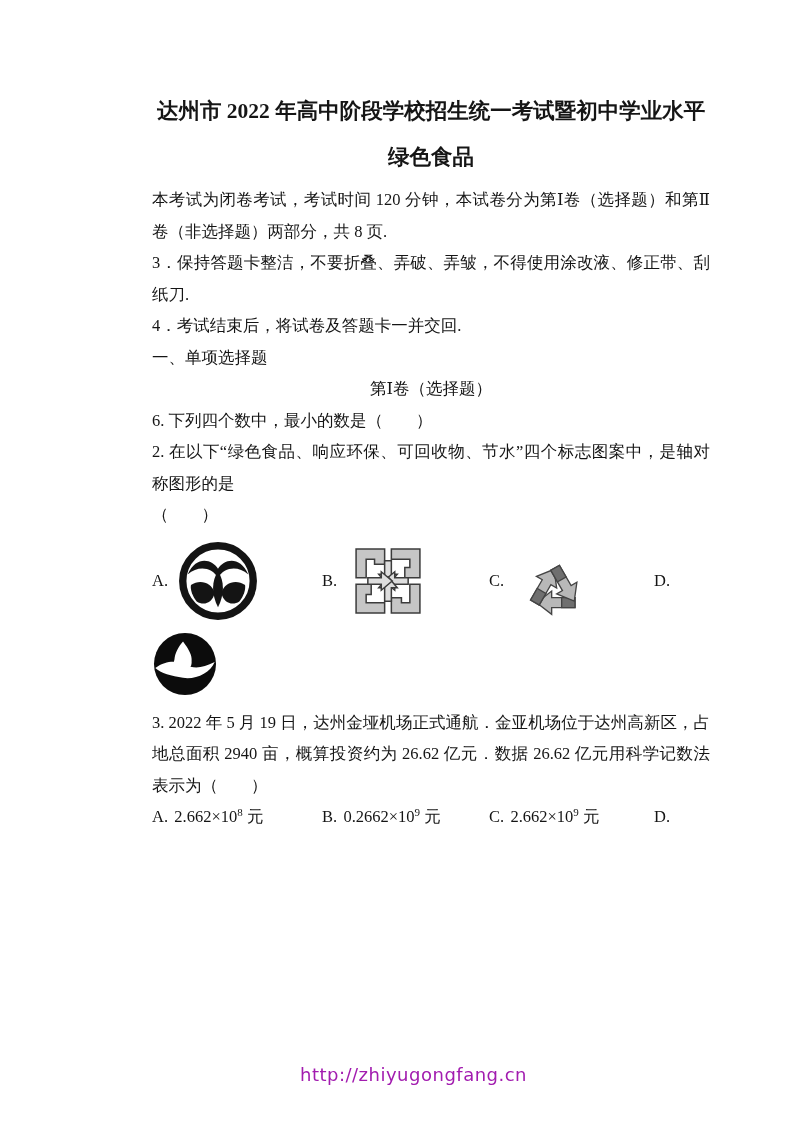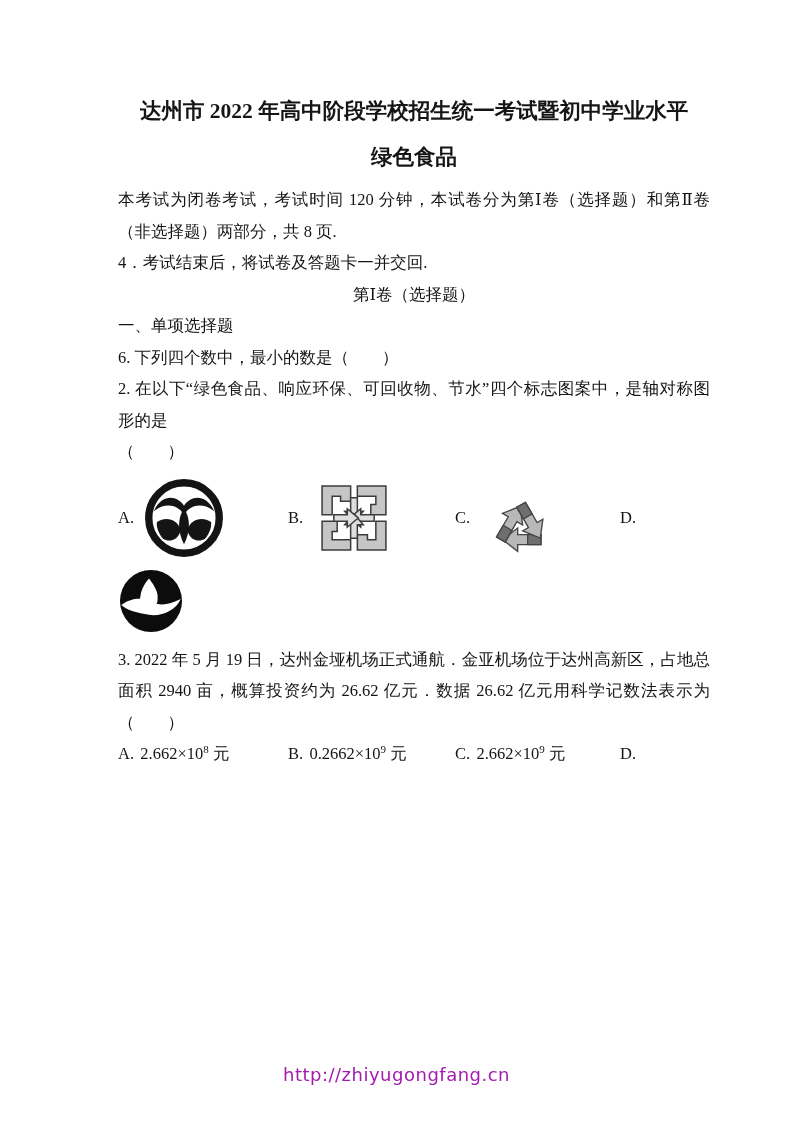--- a/index.html
+++ b/index.html
@@ -10,20 +10,21 @@
     overflow: hidden;
     font-family: "Liberation Serif", "DejaVu Serif", serif;
     color: #151515;
   }
   .page {
     position: absolute; inset: 0;
     box-sizing: border-box;
     padding: 88px 83px 0 118px;
     font-size: 16.5px;
     line-height: 31.5px;
+    margin-left: 34px;
   }
   .title {
     margin: 0 0 4px 0;
     font-size: 21.5px;
     font-weight: 700;
     line-height: 46px;
     text-align: center;
   }
   .title .tline { display: block; }
   .para { margin: 0; text-align: justify; }
@@ -65,24 +66,25 @@
 
 <div class="page">
 
   <h1 class="title">
     <span class="tline">达州市 2022 年高中阶段学校招生统一考试暨初中学业水平</span>
     <span class="tline">绿色食品</span>
   </h1>
 
   <p class="para bold">本考试为闭卷考试，考试时间 120 分钟，本试卷分为第Ⅰ卷（选择题）和第Ⅱ卷（非选择题）两部分，共 8 页.</p>
 
+  <p class="para bold">3．保持答题卡整洁，不要折叠、弄破、弄皱，不得使用涂改液、修正带、刮纸刀.</p>
   <p class="para bold">4．考试结束后，将试卷及答题卡一并交回.</p>
 
+  <p class="para bold">一、单项选择题</p>
   <p class="para bold center">第Ⅰ卷（选择题）</p>
-  <p class="para bold">一、单项选择题</p>
 
   <p class="para">6. 下列四个数中，最小的数是（　　）</p>
 
   <p class="para">2. 在以下“绿色食品、响应环保、可回收物、节水”四个标志图案中，是轴对称图形的是</p>
   <p class="para">（　　）</p>
 
   <div class="logorow">
     <span class="logocell">
       <span class="lbl">A.</span>
       <svg width="82" height="86" viewBox="0 0 100 100">

